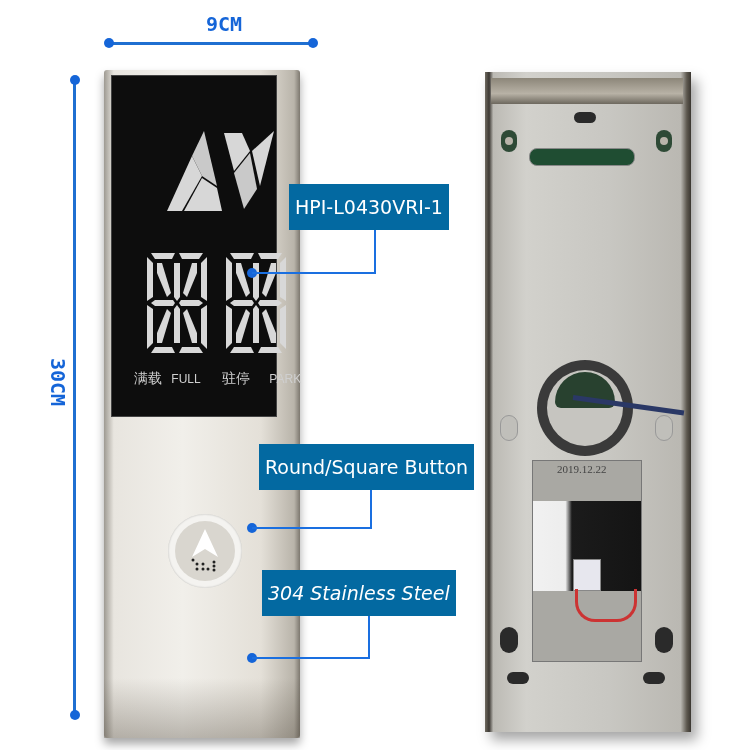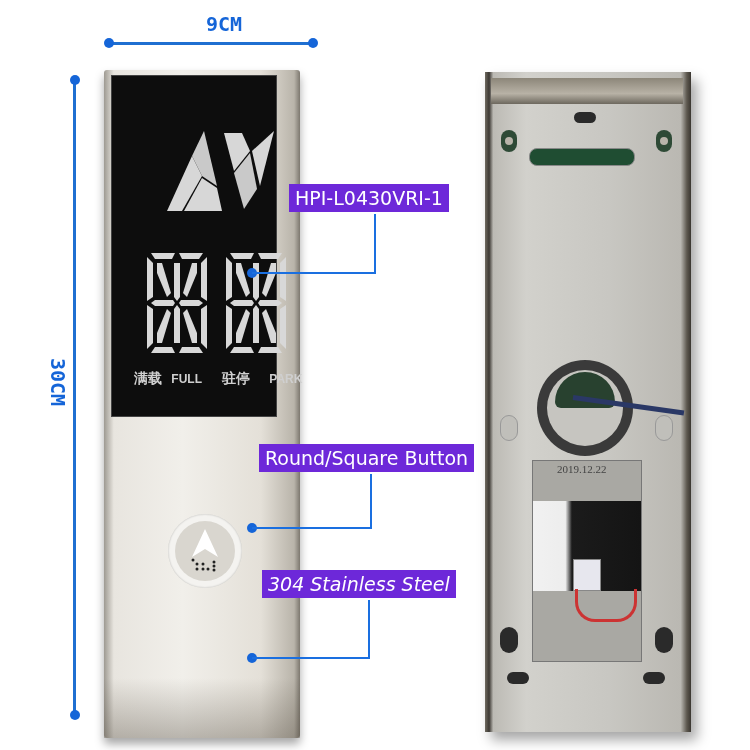--- a/index.html
+++ b/index.html
@@ -3,24 +3,24 @@
 <meta charset="utf-8">
 <style>
   html,body{margin:0;padding:0;}
   body{width:750px;height:750px;background:#ffffff;position:relative;overflow:hidden;font-family:"Liberation Sans",sans-serif;}
   .abs{position:absolute;}
   
   .dim-line{background:#1f6fd1;}
   .dot{width:10px;height:10px;border-radius:50%;background:#1565d8;}
   .dim-text{color:#1565d8;font-family:"DejaVu Sans Mono",monospace;font-weight:bold;font-size:20px;}
   
-  .front{left:104px;top:70px;width:196px;height:668px;background:linear-gradient(90deg,#9e9a92 0%,#e8e5df 5%,#f1efea 40%,#e4e0d8 80%,#b9b4aa 97%,#7d786f 100%);border-radius:3px;box-shadow:0 6px 10px rgba(0,0,0,0.35);font-weight:bold;}
+  .front{left:104px;top:70px;width:196px;height:668px;background:linear-gradient(90deg,#9e9a92 0%,#e8e5df 5%,#f1efea 40%,#e4e0d8 80%,#b9b4aa 97%,#7d786f 100%);border-radius:3px;box-shadow:0 6px 10px rgba(0,0,0,0.35);}
   .front::after{content:"";position:absolute;left:0;right:0;bottom:0;height:60px;background:linear-gradient(180deg,rgba(0,0,0,0) 0%,rgba(80,72,60,0.35) 100%);}
   .screen{left:7px;top:5px;width:164px;height:340px;background:#0d0d0d;border:1px solid #444;}
-  .label-box{background:#6d28d9;color:#fff;font-family:"DejaVu Sans",sans-serif;font-size:19px;padding:3px 6px;white-space:nowrap;}
+  .label-box{background:#0369a1;color:#fff;font-family:"DejaVu Sans",sans-serif;font-size:19px;padding:12px 6px;white-space:nowrap;}
   .leader{background:#1a6fe0;}
   .seg{fill:#d8d8d8;}
   .cap{color:#cfcfcf;font-size:12px;}
   
   .back{left:485px;top:72px;width:206px;height:660px;background:linear-gradient(90deg,#6f6a60 0%,#3b3732 2%,#bcbab4 4%,#d2d1cc 20%,#c8c7c2 60%,#bab8b2 95%,#5d584f 98%,#3a3630 100%);box-shadow:6px 8px 12px rgba(0,0,0,0.35);}
   .hole{background:#2a2a2a;border-radius:12px;}
 </style>
 </head>
 <body>
 

